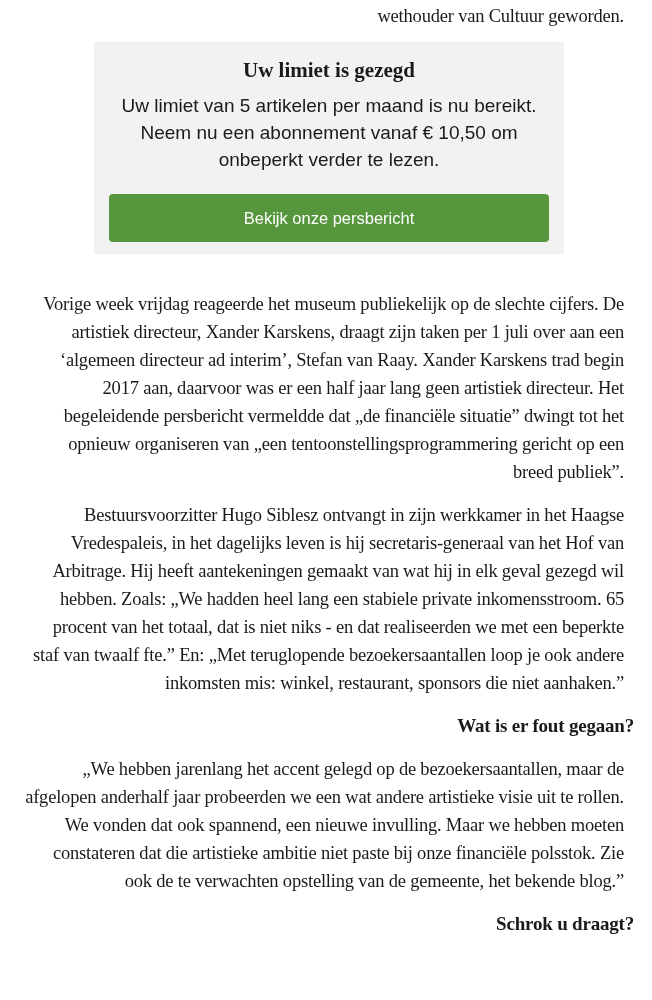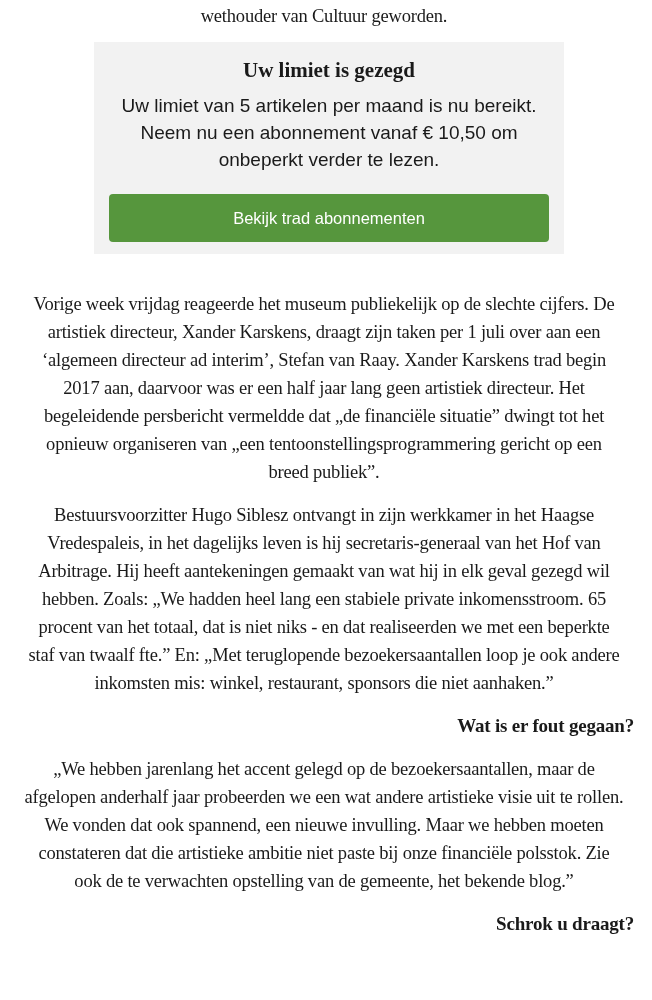--- a/index.html
+++ b/index.html
@@ -17,21 +17,21 @@
     width: 652px;
     padding: 2px 18px 0 24px;
     font-family: "Liberation Serif", "DejaVu Serif", serif;
     color: #1a1a1a;
   }
   .article p.body-par {
     font-size: 18.5px;
     line-height: 28px;
     letter-spacing: -0.2px;
     margin: 0 10px 15px 0;
-    text-align: center;
+    text-align: right;
   }
   .article p.fragment {
     margin-bottom: 12px;
   }
   .article h2.subhead {
     font-size: 19px;
     line-height: 28px;
     letter-spacing: -0.2px;
     font-weight: bold;
     margin: 0 0 15px 0;
@@ -78,21 +78,21 @@
 </head>
 <body>
 
 <div class="article">
 
   <p class="body-par fragment">wethouder van Cultuur geworden.</p>
 
   <div class="paywall">
     <h3 class="pw-title">Uw limiet is gezegd</h3>
     <p class="pw-message">Uw limiet van 5 artikelen per maand is nu bereikt. Neem nu een abonnement vanaf € 10,50 om onbeperkt verder te lezen.</p>
-    <button class="pw-button">Bekijk trad abonnementen</button>
+    <button class="pw-button">Bekijk onze persbericht</button>
   </div>
 
   <p class="body-par">Vorige week vrijdag reageerde het museum publiekelijk op de slechte cijfers. De artistiek directeur, Xander Karskens, draagt zijn taken per 1 juli over aan een ‘algemeen directeur ad interim’, Stefan van Raay. Xander Karskens trad begin 2017 aan, daarvoor was er een half jaar lang geen artistiek directeur. Het begeleidende persbericht vermeldde dat „de financiële situatie” dwingt tot het opnieuw organiseren van „een tentoonstellingsprogrammering gericht op een breed publiek”.</p>
 
   <p class="body-par">Bestuursvoorzitter Hugo Siblesz ontvangt in zijn werkkamer in het Haagse Vredespaleis, in het dagelijks leven is hij secretaris-generaal van het Hof van Arbitrage. Hij heeft aantekeningen gemaakt van wat hij in elk geval gezegd wil hebben. Zoals: „We hadden heel lang een stabiele private inkomensstroom. 65 procent van het totaal, dat is niet niks - en dat realiseerden we met een beperkte staf van twaalf fte.” En: „Met teruglopende bezoekersaantallen loop je ook andere inkomsten mis: winkel, restaurant, sponsors die niet aanhaken.”</p>
 
   <h2 class="subhead">Wat is er fout gegaan?</h2>
 
   <p class="body-par">„We hebben jarenlang het accent gelegd op de bezoekersaantallen, maar de afgelopen anderhalf jaar probeerden we een wat andere artistieke visie uit te rollen. We vonden dat ook spannend, een nieuwe invulling. Maar we hebben moeten constateren dat die artistieke ambitie niet paste bij onze financiële polsstok. Zie ook de te verwachten opstelling van de gemeente, het bekende blog.”</p>
 

